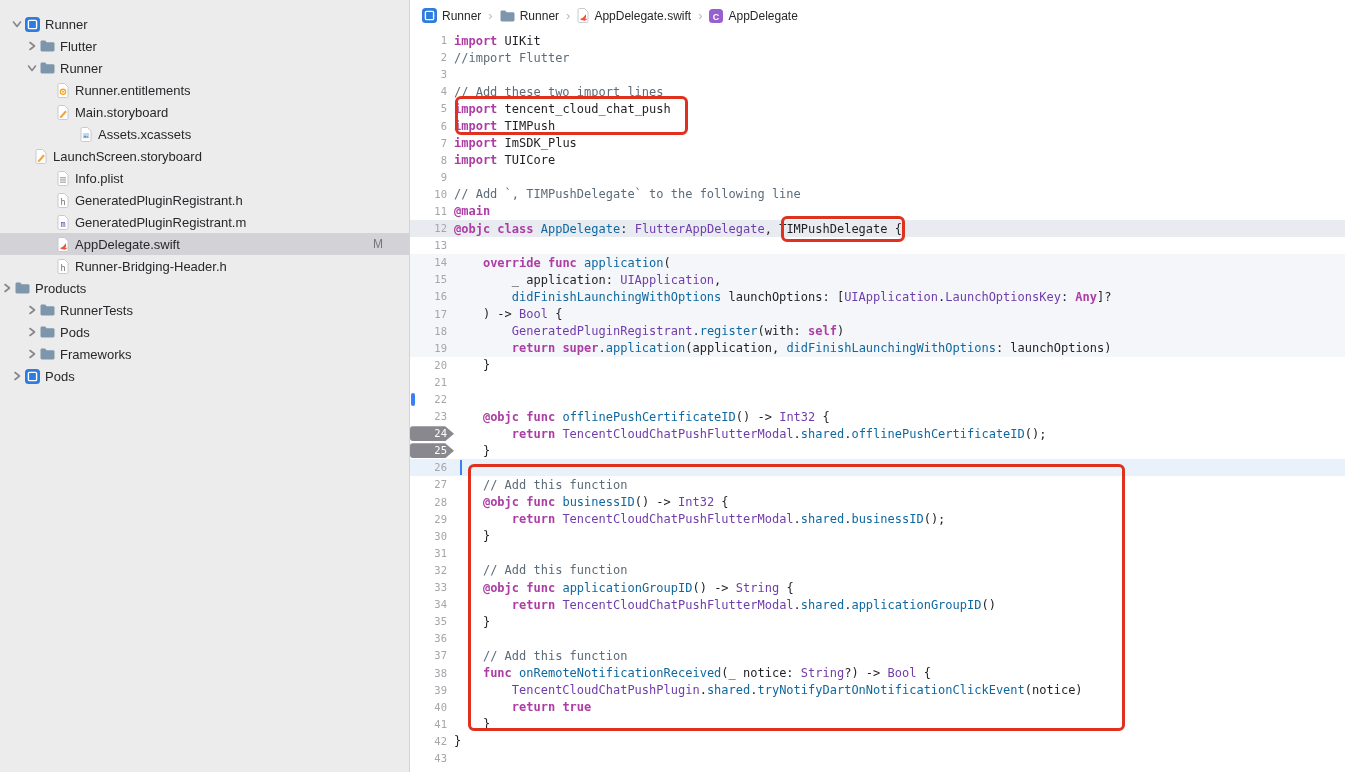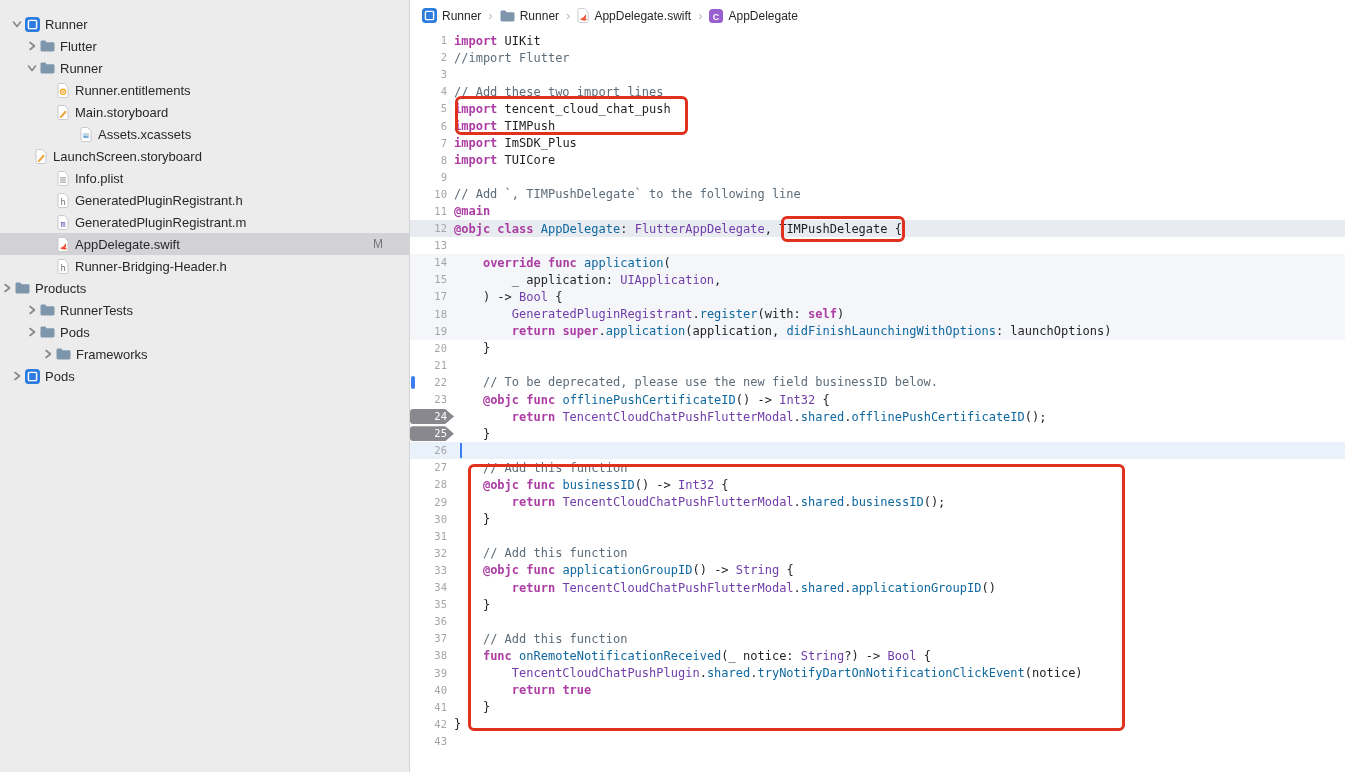--- a/index.html
+++ b/index.html
@@ -214,21 +214,21 @@
               <path d="M3 1.5 L7.5 5 L3 8.5" fill="none" stroke="#86868B" stroke-width="1.6" stroke-linecap="round" stroke-linejoin="round"></path>
             </svg>
           </span>
           <span class="ficon">
             <svg width="15" height="12" viewBox="0 0 15 12">
               <path d="M0.5 2 C0.5 1.2 1.1 0.6 1.9 0.6 H5.2 L6.6 2.2 H13.1 C13.9 2.2 14.5 2.8 14.5 3.6 V10 C14.5 10.8 13.9 11.4 13.1 11.4 H1.9 C1.1 11.4 0.5 10.8 0.5 10 Z" fill="#7E96AB"></path>
             </svg>
           </span>
           <span class="slabel">Pods</span>
         </div>
-        <div class="srow" style="padding-left: 25px; margin-left: 16px;">
+        <div class="srow" style="padding-left: 25px;">
           <span class="chev">
             <svg width="10" height="10" viewBox="0 0 10 10">
               <path d="M3 1.5 L7.5 5 L3 8.5" fill="none" stroke="#86868B" stroke-width="1.6" stroke-linecap="round" stroke-linejoin="round"></path>
             </svg>
           </span>
           <span class="ficon">
             <svg width="15" height="12" viewBox="0 0 15 12">
               <path d="M0.5 2 C0.5 1.2 1.1 0.6 1.9 0.6 H5.2 L6.6 2.2 H13.1 C13.9 2.2 14.5 2.8 14.5 3.6 V10 C14.5 10.8 13.9 11.4 13.1 11.4 H1.9 C1.1 11.4 0.5 10.8 0.5 10 Z" fill="#7E96AB"></path>
             </svg>
           </span>
@@ -347,20 +347,24 @@
           </div>
           <div class="cl hl-soft">
             <span class="ln">14</span>
             <span class="ct"><span class="tk-pl">    </span><span class="tk-kw">override</span><span class="tk-pl"> </span><span class="tk-kw">func</span><span class="tk-pl"> </span><span class="tk-fn">application</span><span class="tk-pl">(</span></span>
           </div>
           <div class="cl hl-soft">
             <span class="ln">15</span>
             <span class="ct"><span class="tk-pl">        _ application: </span><span class="tk-ty">UIApplication</span><span class="tk-pl">,</span></span>
           </div>
           <div class="cl hl-soft">
+            <span class="ln">16</span>
+            <span class="ct"><span class="tk-pl">        </span><span class="tk-fn">didFinishLaunchingWithOptions</span><span class="tk-pl"> launchOptions: [</span><span class="tk-ty">UIApplication</span><span class="tk-pl">.</span><span class="tk-ty">LaunchOptionsKey</span><span class="tk-pl">: </span><span class="tk-kw">Any</span><span class="tk-pl">]?</span></span>
+          </div>
+          <div class="cl hl-soft">
             <span class="ln">17</span>
             <span class="ct"><span class="tk-pl">    ) -&gt; </span><span class="tk-ty">Bool</span><span class="tk-pl"> {</span></span>
           </div>
           <div class="cl hl-soft">
             <span class="ln">18</span>
             <span class="ct"><span class="tk-pl">        </span><span class="tk-ty">GeneratedPluginRegistrant</span><span class="tk-pl">.</span><span class="tk-fn">register</span><span class="tk-pl">(with: </span><span class="tk-kw">self</span><span class="tk-pl">)</span></span>
           </div>
           <div class="cl hl-soft">
             <span class="ln">19</span>
             <span class="ct"><span class="tk-pl">        </span><span class="tk-kw">return</span><span class="tk-pl"> </span><span class="tk-kw">super</span><span class="tk-pl">.</span><span class="tk-fn">application</span><span class="tk-pl">(application, </span><span class="tk-fn">didFinishLaunchingWithOptions</span><span class="tk-pl">: launchOptions)</span></span>
@@ -368,21 +372,20 @@
           <div class="cl">
             <span class="ln">20</span>
             <span class="ct"><span class="tk-pl">    }</span></span>
           </div>
           <div class="cl">
             <span class="ln">21</span>
             <span class="ct"></span>
           </div>
           <div class="cl">
             <span class="ln">22</span>
-            <span class="ct"><span class="tk-pl">    </span><span class="tk-cm">// To be deprecated, please use the new field businessID below.</span></span>
             <span class="changebar"></span>
           </div>
           <div class="cl">
             <span class="ln">23</span>
             <span class="ct"><span class="tk-pl">    </span><span class="tk-kw">@objc</span><span class="tk-pl"> </span><span class="tk-kw">func</span><span class="tk-pl"> </span><span class="tk-fn">offlinePushCertificateID</span><span class="tk-pl">() -&gt; </span><span class="tk-ty">Int32</span><span class="tk-pl"> {</span></span>
           </div>
           <div class="cl">
             <span class="ln bp">24</span>
             <span class="ct"><span class="tk-pl">        </span><span class="tk-kw">return</span><span class="tk-pl"> </span><span class="tk-ty">TencentCloudChatPushFlutterModal</span><span class="tk-pl">.</span><span class="tk-fn">shared</span><span class="tk-pl">.</span><span class="tk-fn">offlinePushCertificateID</span><span class="tk-pl">();</span></span>
           </div>

